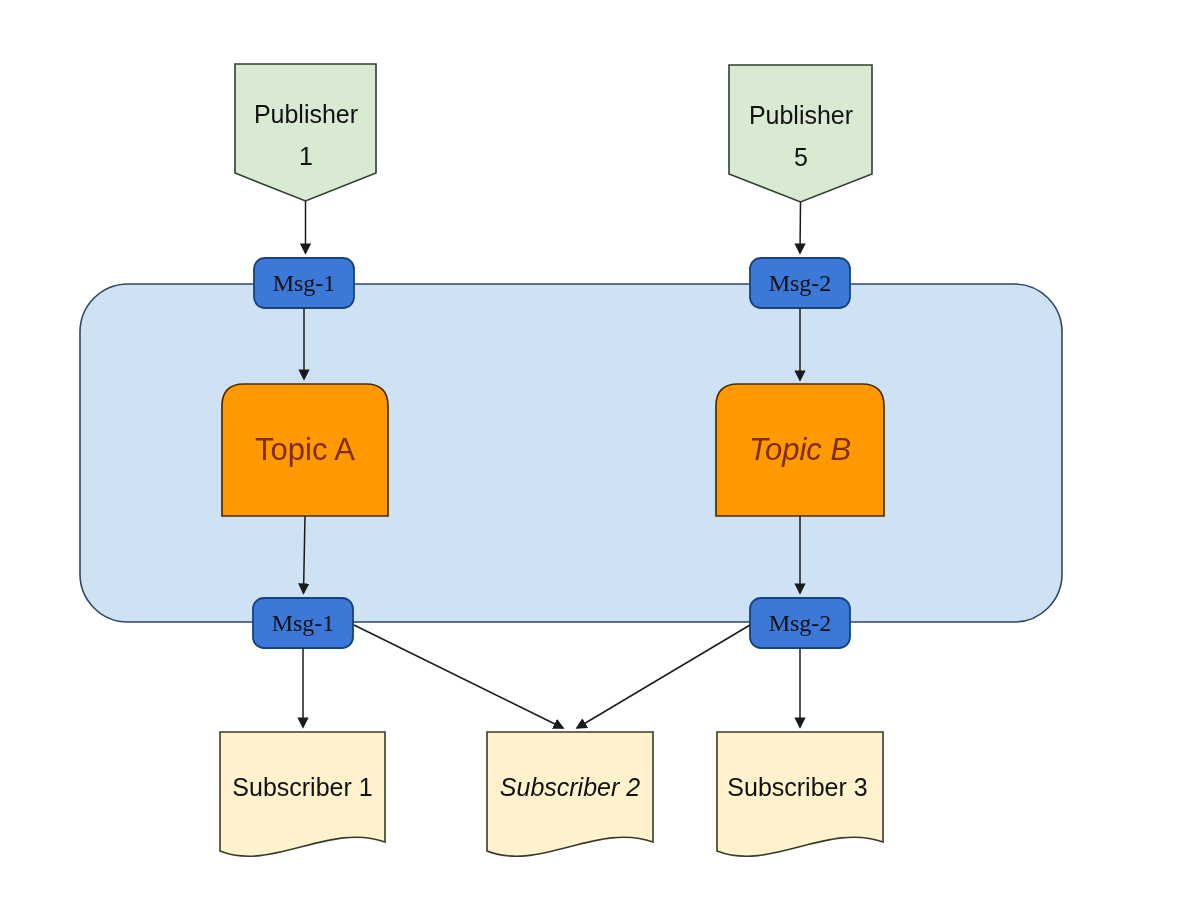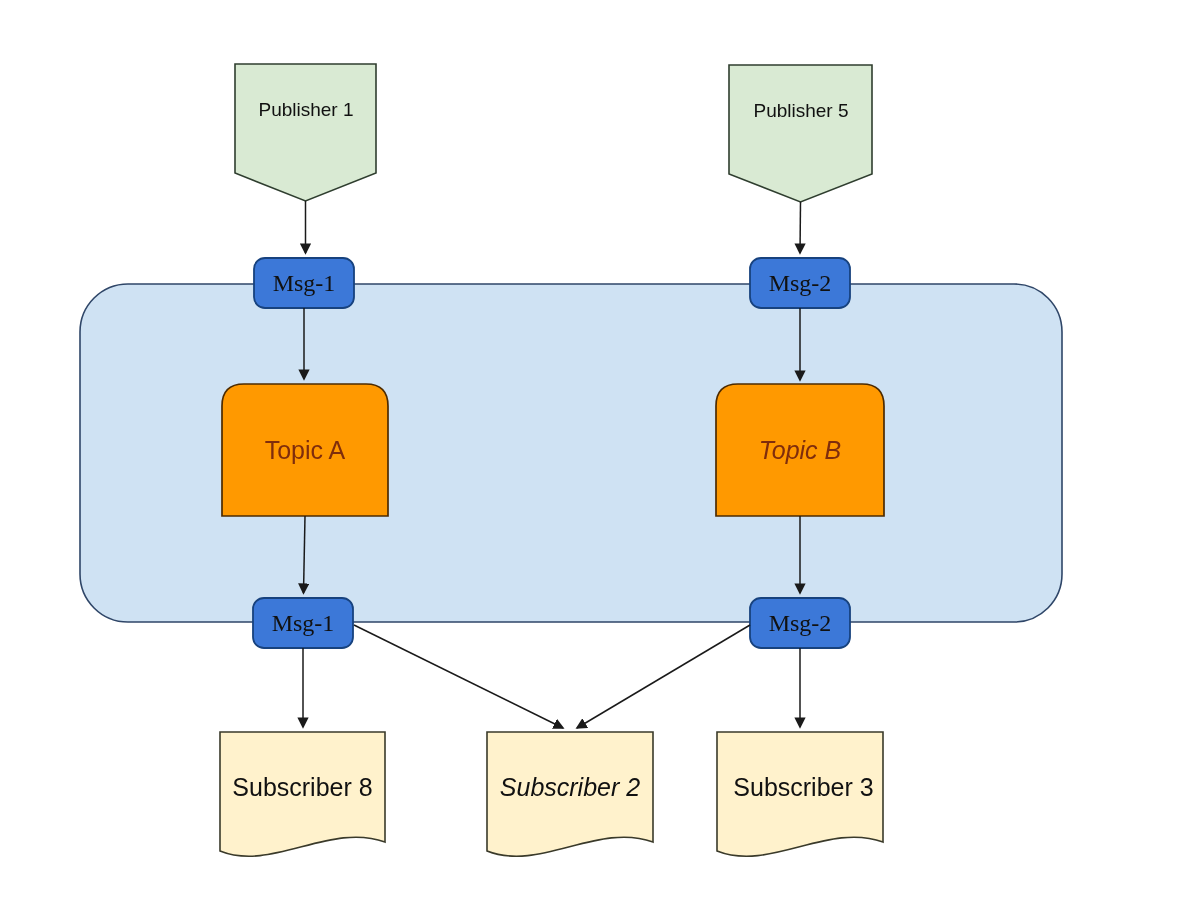--- a/index.html
+++ b/index.html
@@ -24,23 +24,23 @@
   .label {
     position: absolute;
     display: flex;
     align-items: center;
     justify-content: center;
     text-align: center;
     color: #111111;
     pointer-events: none;
     white-space: normal;
   }
-  .label-publisher { font-size: 19px; line-height: 34px; align-items: flex-start; }
+  .label-publisher { font-size: 25px; line-height: 42px; align-items: flex-start; }
   .label-msg        { font-size: 24px; font-family: Liberation Serif, serif; }
-  .label-topic      { font-size: 25px; }
+  .label-topic      { font-size: 31px; }
   .label-subscriber { font-size: 25px; }
 </style>
 </head>
 <body>
 
 <div class="canvas">
 
   <svg class="diagram-svg" width="1200" height="900" viewBox="0 0 1200 900">
     <defs>
       <marker id="arrowhead" viewBox="0 0 10 10" refX="8.5" refY="5" markerWidth="7.5" markerHeight="7.5" orient="auto">
@@ -83,17 +83,17 @@
 
   <div class="label label-msg" style="left:254px; top:258px; width:100px; height:50px;">Msg-1</div>
   <div class="label label-msg" style="left:750px; top:258px; width:100px; height:50px;">Msg-2</div>
 
   <div class="label label-topic" style="left: 222px; top: 384px; width: 166px; height: 132px; color: rgb(127, 45, 12);">Topic A</div>
   <div class="label label-topic" style="left: 716px; top: 384px; width: 168px; height: 132px; color: rgb(127, 45, 12); font-style: italic;">Topic B</div>
 
   <div class="label label-msg" style="left:253px; top:598px; width:100px; height:50px;">Msg-1</div>
   <div class="label label-msg" style="left:750px; top:598px; width:100px; height:50px;">Msg-2</div>
 
-  <div class="label label-subscriber" style="left:220px; top:732px; width:165px; height:110px;">Subscriber 8</div>
+  <div class="label label-subscriber" style="left:220px; top:732px; width:165px; height:110px;">Subscriber 1</div>
   <div class="label label-subscriber" style="left:487px; top:732px; width:166px; height:110px;font-style:italic;">Subscriber 2</div>
-  <div class="label label-subscriber" style="left:717px; top:732px; width:161px; height:110px;padding-left:6px;">Subscriber 3</div>
+  <div class="label label-subscriber" style="left:717px; top:732px; width:161px; height:110px;">Subscriber 3</div>
 
 </div>
 
 </body></html>

